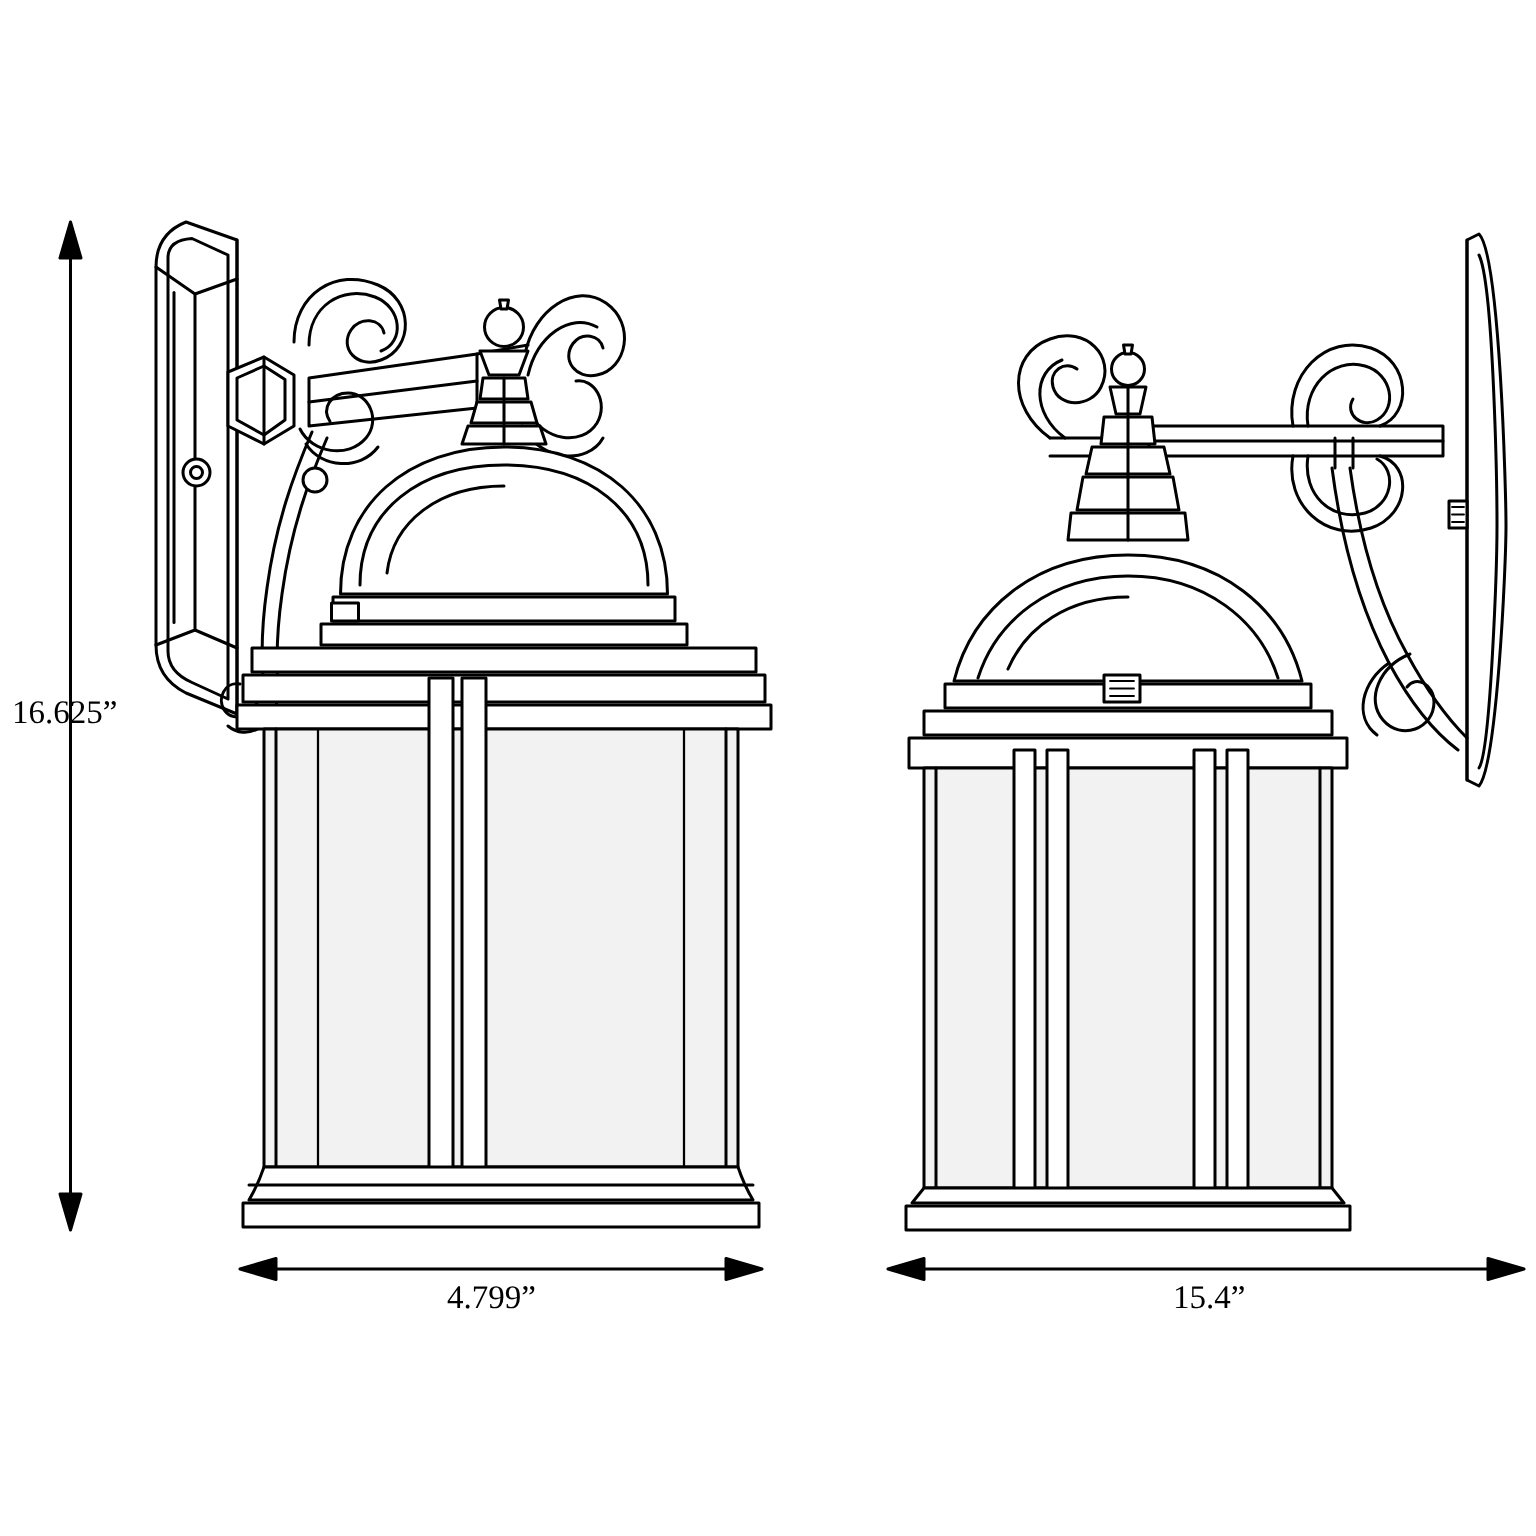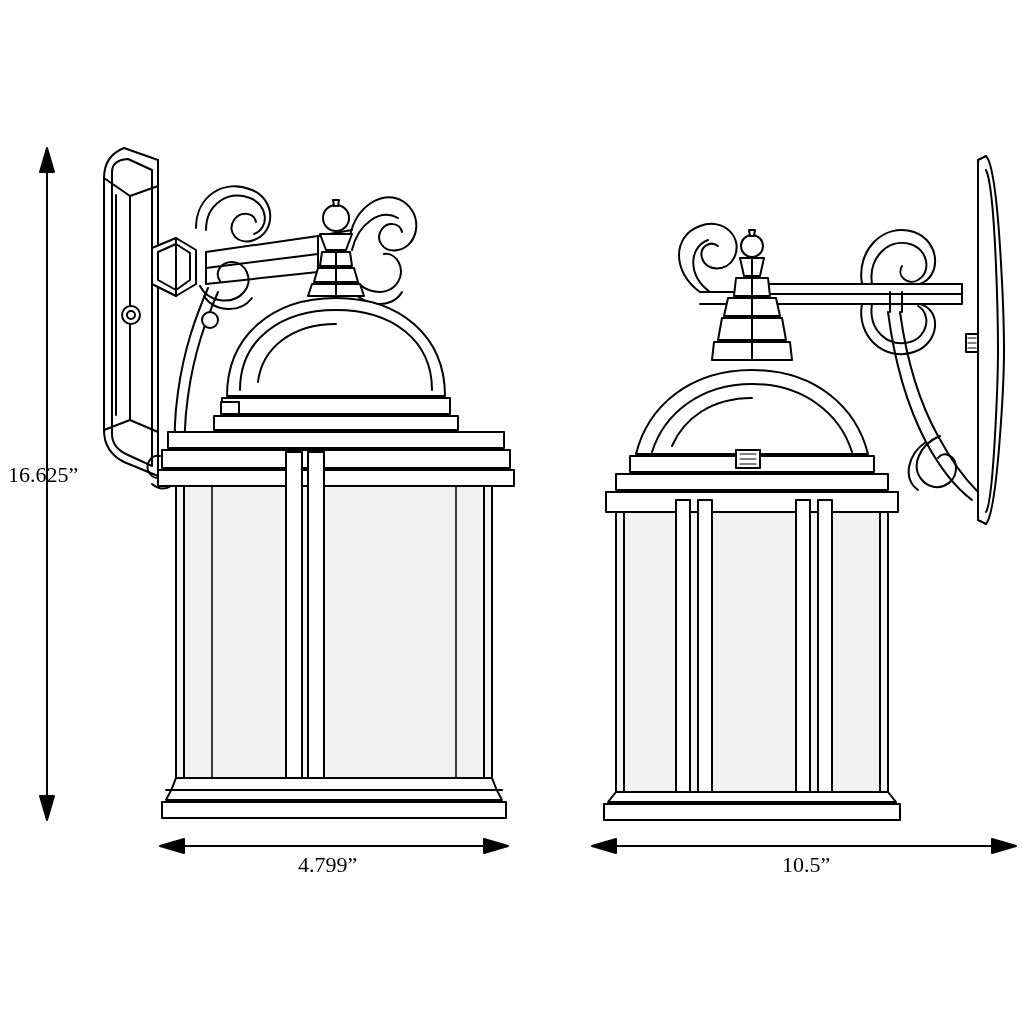--- a/index.html
+++ b/index.html
@@ -236,15 +236,15 @@
         </g>
       </g>
 
     </g>
   </svg>
 
   <div class="dimlabel" id="label-height">16.625”</div>
 
   <div class="dimlabel" id="label-width-left">4.799”</div>
 
-  <div class="dimlabel" id="label-width-right">10.5”</div>
+  <div class="dimlabel" id="label-width-right">15.4”</div>
 
 </div>
 
 </body></html>

